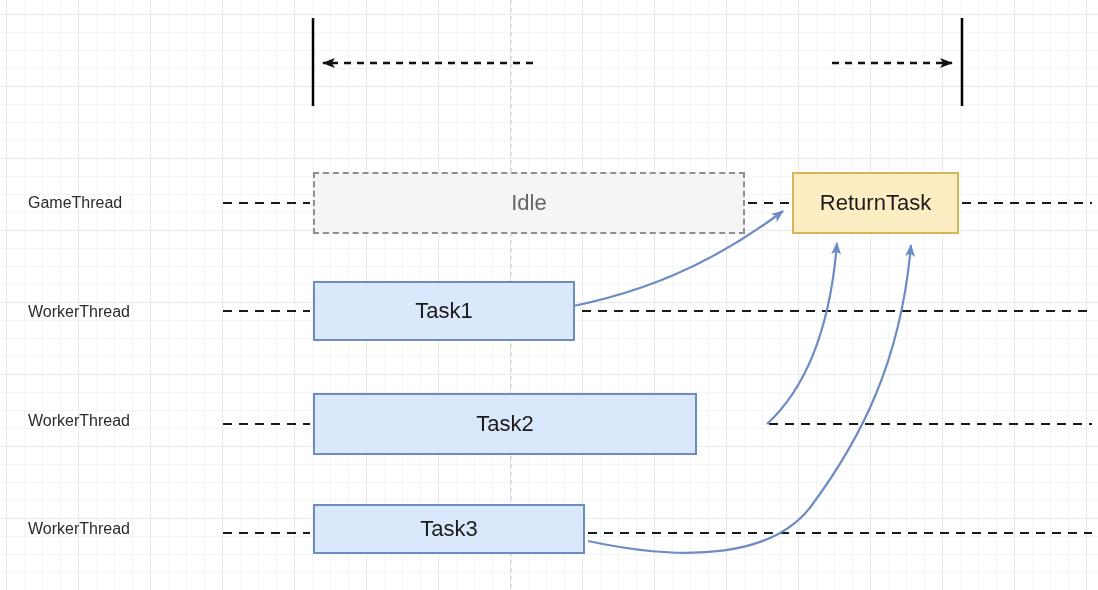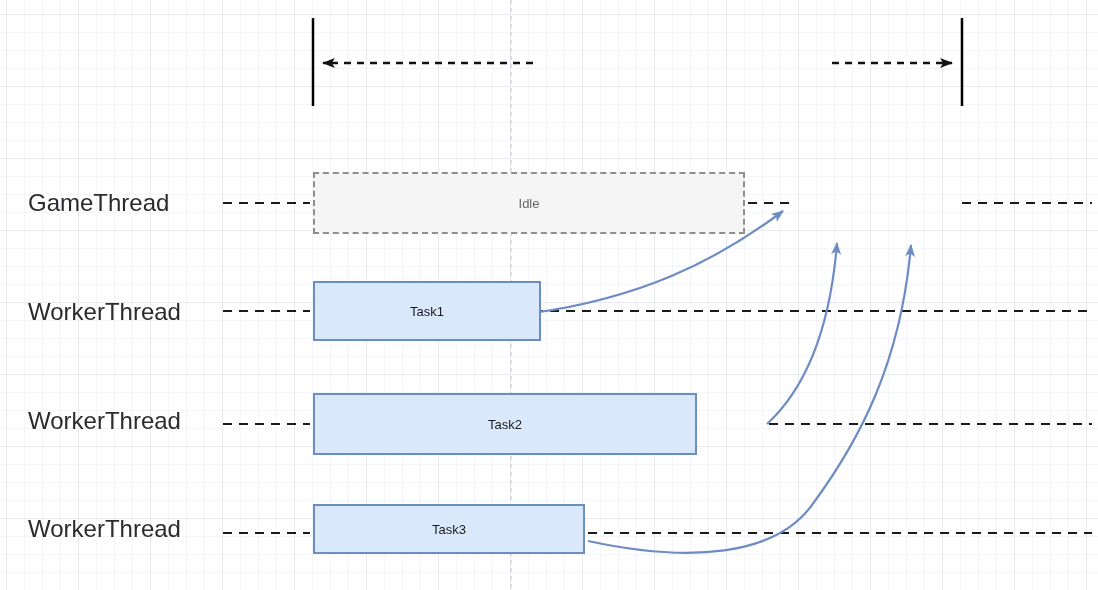--- a/index.html
+++ b/index.html
@@ -24,30 +24,30 @@
   }
   svg.layer {
     position: absolute;
     left: 0; top: 0;
     width: 1098px; height: 590px;
   }
   .lane-label {
     position: absolute;
     left: 28px;
     transform: translateY(-50%);
-    font-size: 24px;
+    font-size: 16px;
     color: #2b2b2b;
     white-space: nowrap;
   }
   .box {
     position: absolute;
     display: flex;
     align-items: center;
     justify-content: center;
-    font-size: 13px;
+    font-size: 22px;
     color: #1c1c1c;
     box-sizing: border-box;
     white-space: nowrap;
   }
   .box.idle {
     background: #f5f5f5;
     border: 2px dashed #8f8f8f;
     color: #666666;
   }
   .box.task {
@@ -117,22 +117,25 @@
 
   <div class="lane-label" style="top:203px">GameThread</div>
   <div class="lane-label" style="top:312px">WorkerThread</div>
   <div class="lane-label" style="top:421px">WorkerThread</div>
   <div class="lane-label" style="top:529px">WorkerThread</div>
 
   <div class="box idle" style="left:313px; top:172px; width:432px; height:62px">
     <span>Idle</span>
   </div>
 
+  <div class="box return" style="left:792px; top:172px; width:167px; height:62px">
+    <span>ReturnTask</span>
+  </div>
 
-  <div class="box task" style="left:313px; top:281px; width:228px; height:60px">
+  <div class="box task" style="left:313px; top:281px; width:262px; height:60px">
     <span>Task1</span>
   </div>
 
   <div class="box task" style="left:313px; top:393px; width:384px; height:62px">
     <span>Task2</span>
   </div>
 
   <div class="box task" style="left:313px; top:504px; width:272px; height:50px">
     <span>Task3</span>
   </div>

